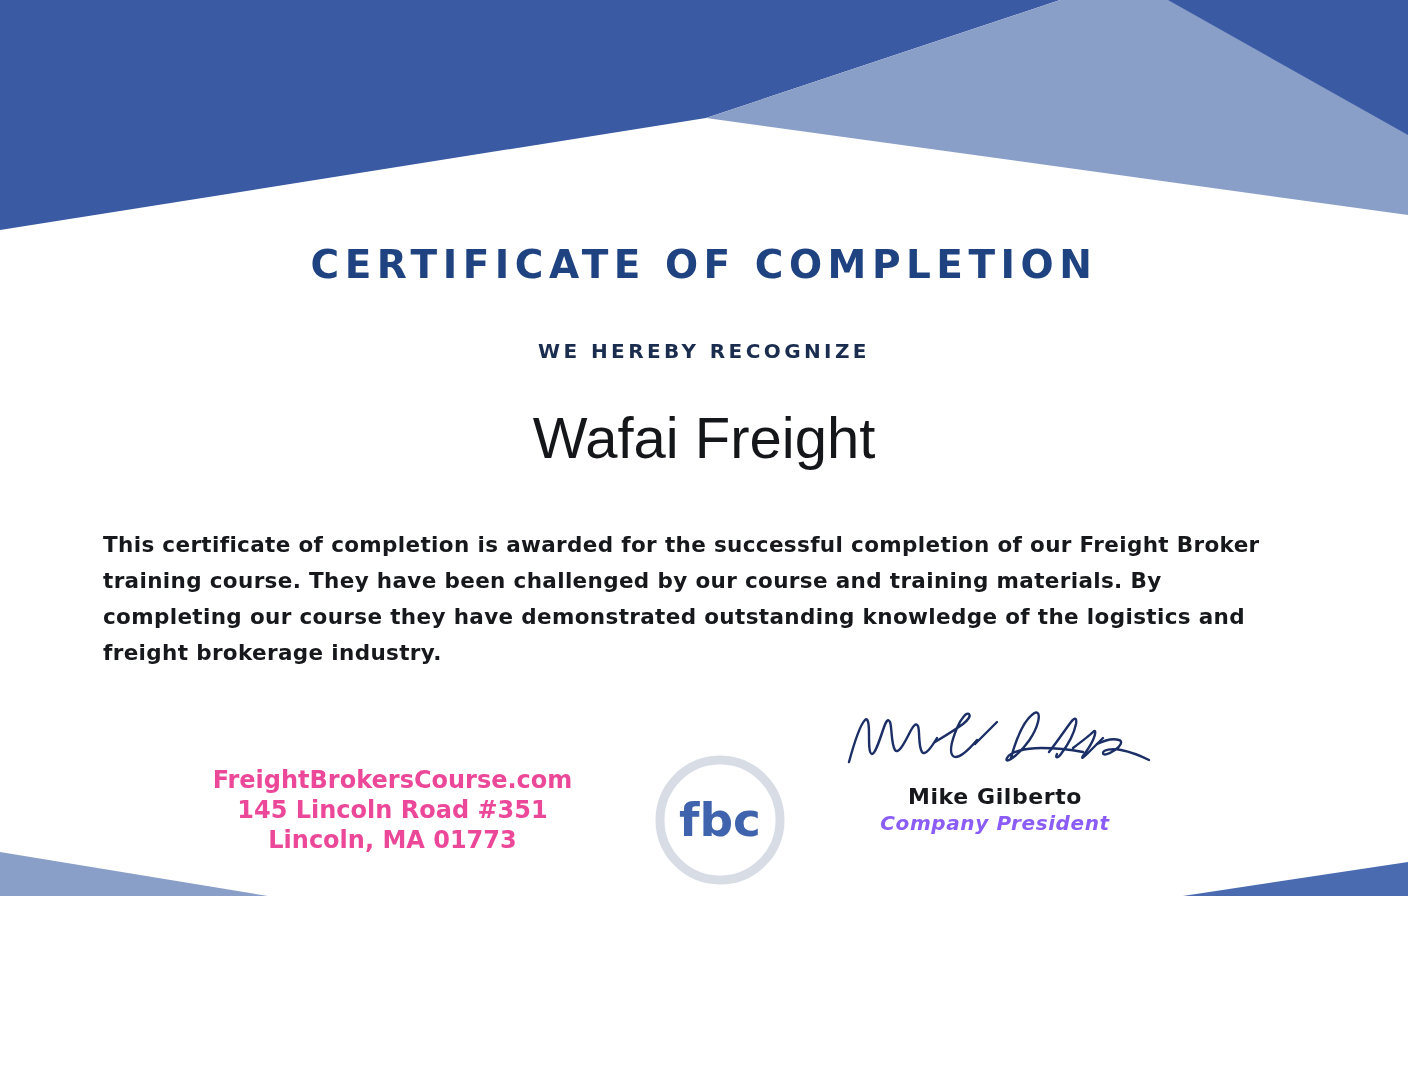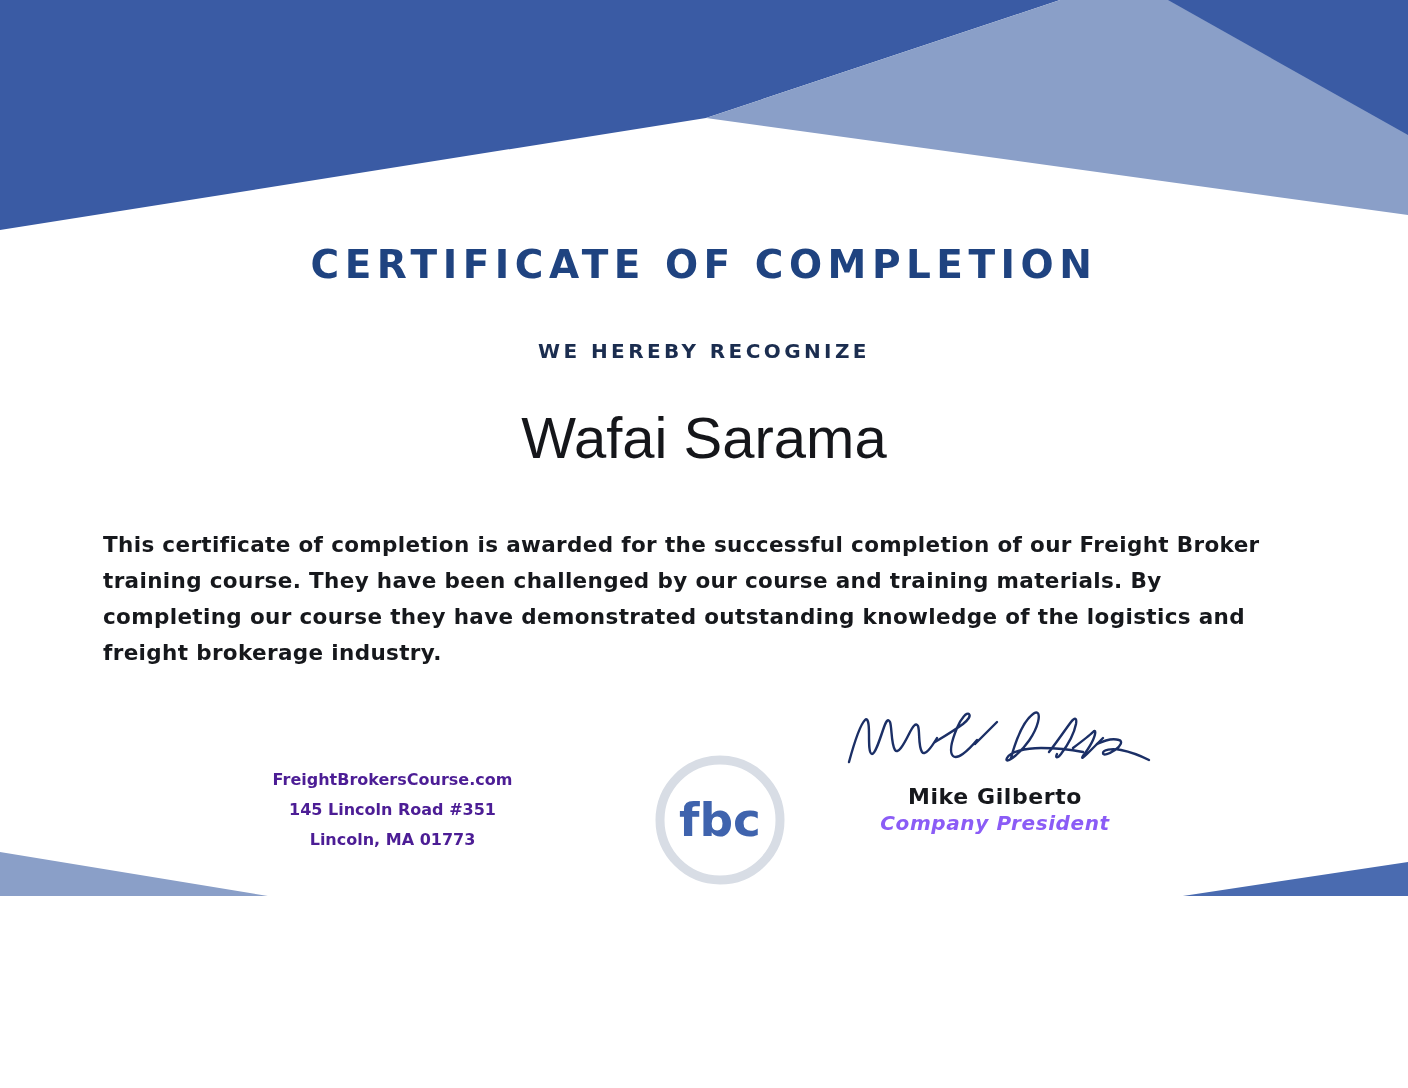--- a/index.html
+++ b/index.html
@@ -79,24 +79,24 @@
     color: #16181c;
     text-align: left;
   }
   .address-block {
     position: absolute;
     top: 765px;
     left: 130px;
     width: 525px;
     text-align: center;
     font-family: "DejaVu Sans", sans-serif;
-    font-size: 16px;
+    font-size: 24px;
     font-weight: bold;
     line-height: 30px;
-    color: #4c1d95;
+    color: #ec4899;
   }
   .logo-wrap {
     position: absolute;
     top: 750px;
     left: 650px;
     width: 140px;
     height: 140px;
   }
   .signature-block {
     position: absolute;
@@ -159,21 +159,21 @@
     <polygon points="706,968 1408,862 1408,1088 240,1088" fill="#4a6bb0"></polygon>
 
     <polygon points="1408,1010 1408,1088 1130,1088" fill="#3a5ba4"></polygon>
 
     <polygon points="706,968 1408,862 1408,900 760,1000" fill="#3a5ba4" opacity="0"></polygon>
   </svg>
 
   <div class="content">
     <div class="title">CERTIFICATE OF COMPLETION</div>
     <div class="subtitle">WE HEREBY RECOGNIZE</div>
-    <div class="recipient">Wafai Sarama</div>
+    <div class="recipient">Wafai Freight</div>
     <div class="body-text">This certificate of completion is awarded for the successful completion of our Freight Broker training course. They have been challenged by our course and training materials. By completing our course they have demonstrated outstanding knowledge of the logistics and freight brokerage industry.</div>
 
     <div class="address-block">
       <div>FreightBrokersCourse.com</div>
       <div>145 Lincoln Road #351</div>
       <div>Lincoln, MA 01773</div>
     </div>
 
     <div class="logo-wrap">
       <svg width="140" height="140" viewBox="0 0 140 140">

